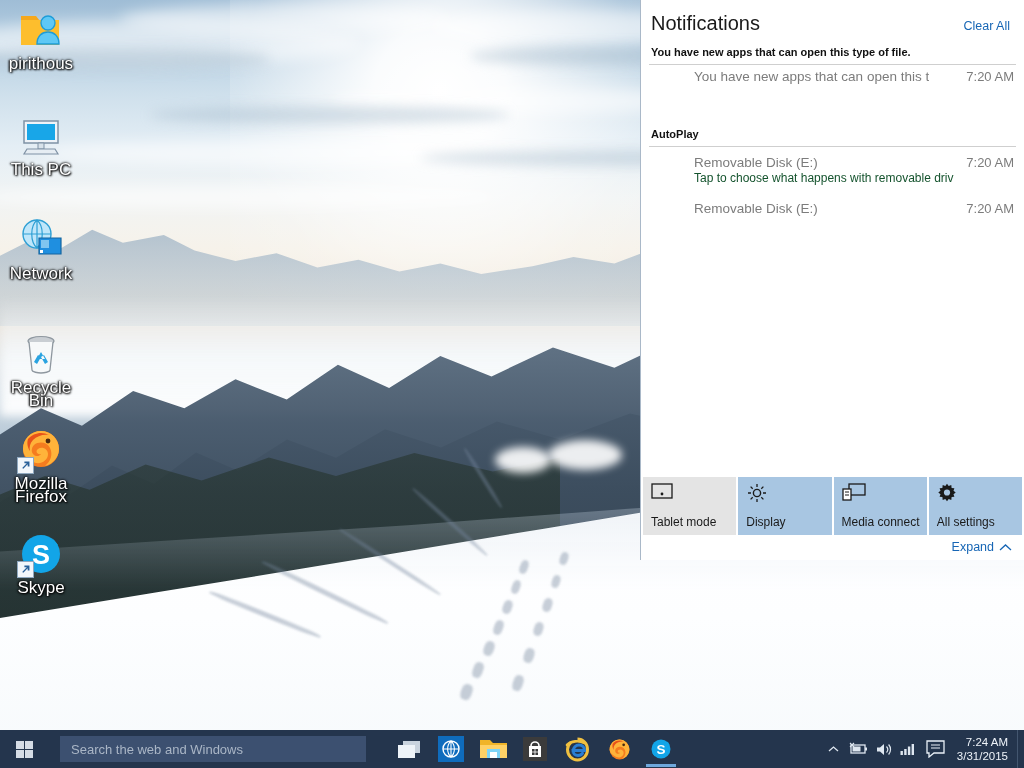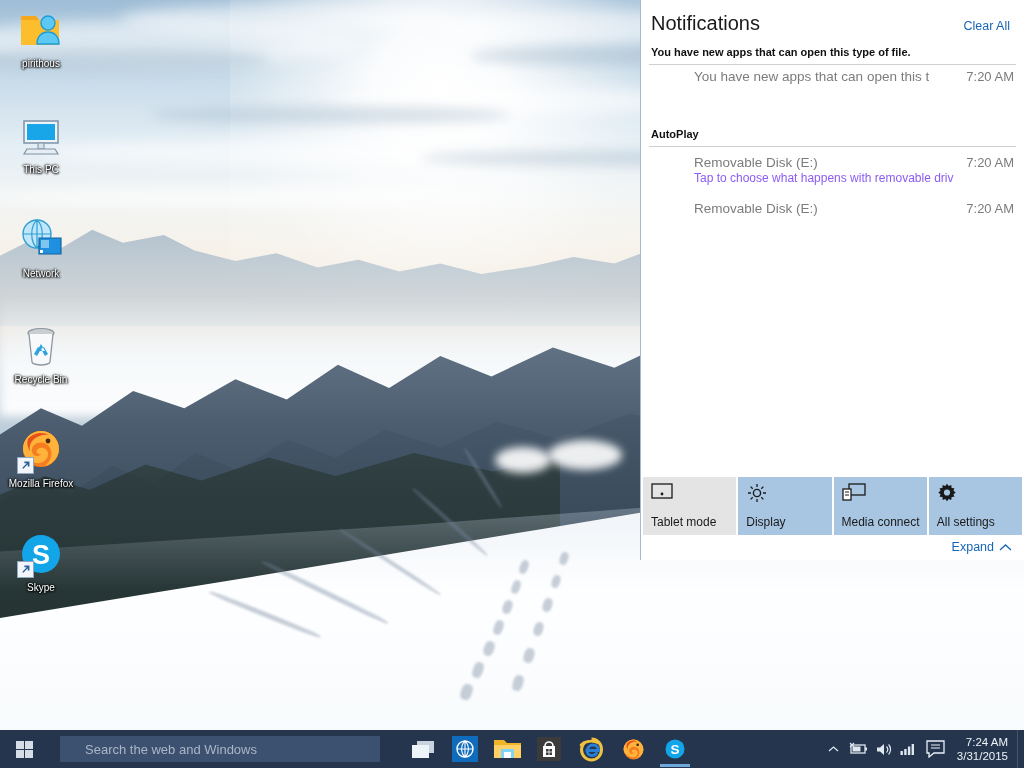--- a/index.html
+++ b/index.html
@@ -157,21 +157,21 @@
     left: 2px;
     text-align: center;
     cursor: default;
   }
   .desk-icon .glyph {
     position: relative;
     width: 48px; height: 48px;
     margin: 0 auto 3px auto;
   }
   .desk-icon .label {
-    font-size: 10px;
+    font-size: 17px;
     line-height: 13px;
     color: #ffffff;
     text-shadow: 0 0 3px #000, 1px 1px 2px #000, -1px 0 2px #000;
     word-wrap: break-word;
   }
   .shortcut-arrow {
     position: absolute;
     left: 0; bottom: 0;
     width: 15px; height: 15px;
     background: #f2f6fb;
@@ -245,21 +245,21 @@
     text-overflow: clip;
   }
   .ac-item-time {
     font-size: 13px;
     color: #7c7c7c;
     flex: none;
     padding-left: 6px;
   }
   .ac-item-sub {
     font-size: 12px;
-    color: #8b5cf6;
+    color: #14532d;
     white-space: nowrap;
     overflow: hidden;
     max-width: 262px;
     text-overflow: clip;
     margin-top: 1px;
   }
   #ac-spacer { flex: 1 1 auto; }
   #ac-expand-row {
     text-align: right;
     padding: 0 12px 5px 0;
@@ -320,21 +320,21 @@
     grid-template-columns: 8px 8px;
     grid-template-rows: 8px 8px;
     gap: 1px;
   }
   .winlogo i { background: #d6dde6; display: block; }
   #search-box {
     width: 295px; height: 26px;
     background: #3c5070;
     margin-left: 12px;
     display: flex; align-items: center;
-    padding-left: 25px;
+    padding-left: 11px;
     cursor: text;
   }
   #search-text { font-size: 13px; color: #aab6c6; }
   #task-icons { display: flex; align-items: center; margin-left: 22px; }
   .tb-icon {
     width: 42px; height: 38px;
     display: flex; align-items: center; justify-content: center;
     position: relative;
     cursor: pointer;
   }
@@ -461,21 +461,21 @@
           <circle cx="20" cy="18" r="14" fill="#bfe6fa" stroke="#2e9fd4" stroke-width="1.4"></circle>
           <path d="M6 18 h28 M20 4 v28 M20 4 c7 6 7 22 0 28 M20 4 c-7 6 -7 22 0 28" fill="none" stroke="#2e9fd4" stroke-width="1.2"></path>
           <path d="M22 22 h22 v16 H22 Z" fill="#1f8fe0" stroke="#15659f" stroke-width="1.2"></path>
           <path d="M24 24 h8 v8 h-8 Z" fill="#7fc5f0"></path>
           <rect x="23" y="34" width="3" height="3" fill="#ffffff"></rect>
         </svg>
       </div>
       <div class="label">Network</div>
     </div>
 
-    <div class="desk-icon" style="top:322px;">
+    <div class="desk-icon" style="top:330px;">
       <div class="glyph">
         <svg width="48" height="48" viewBox="0 0 48 48">
           <ellipse cx="24" cy="11" rx="13" ry="4.5" fill="#c9ced3" stroke="#8e979f" stroke-width="1.2"></ellipse>
           <path d="M12 12 l3 28 c0 2 6 3 9 3 s9-1 9-3 l3-28" fill="#f7f9fa" stroke="#8e979f" stroke-width="1.3"></path>
           <path d="M24 22 l4 7 h-8 Z M17 32 l4-7 3 2 -4 7 Z M31 32 l-4-7 -3 2 4 7 Z" fill="#2aa3e0"></path>
         </svg>
       </div>
       <div class="label">Recycle Bin</div>
     </div>
 

